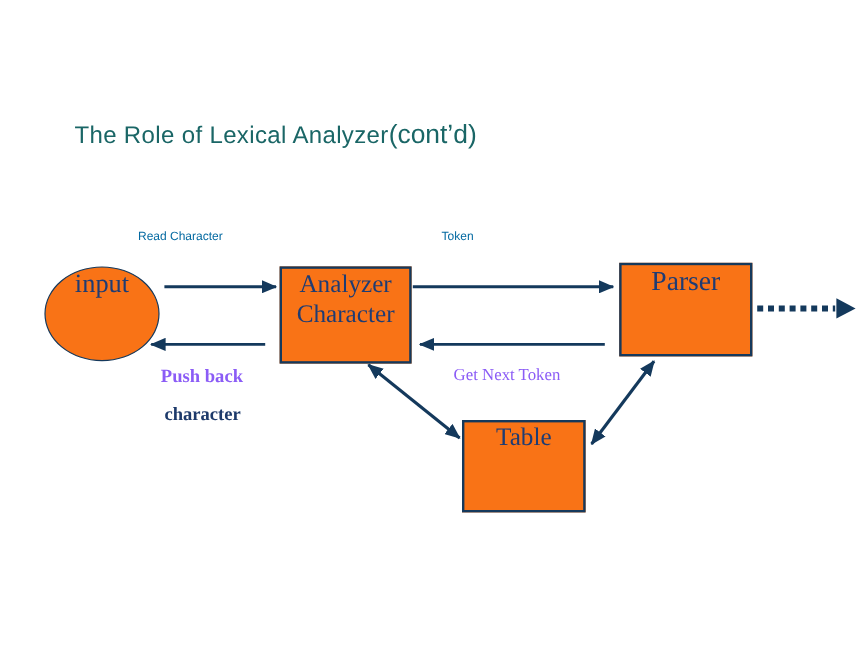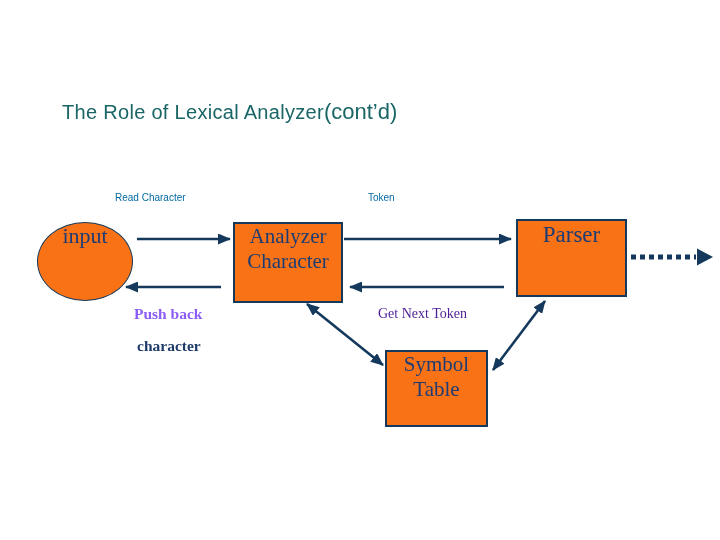--- a/index.html
+++ b/index.html
@@ -19,21 +19,21 @@
     position:absolute;font-size:10px;color:#0369a1;white-space:nowrap;
   }
   .lbl-read{left:115px;top:192px;}
   .lbl-token{left:368px;top:192px;}
   
   .serif-label{
     position:absolute;font-family:"Liberation Serif",serif;white-space:nowrap;
   }
   .lbl-pushback1{left:134px;top:305px;font-size:15.5px;font-weight:bold;color:#8b5cf6;}
   .lbl-pushback2{left:137px;top:337px;font-size:15.5px;font-weight:bold;color:#1d3a6b;}
-  .lbl-getnext{left:378px;top:306px;font-size:14px;color:#4c1d95;}
+  .lbl-getnext{left:378px;top:306px;font-size:14px;color:#8b5cf6;}
   
   .node{
     position:absolute;display:flex;flex-direction:column;align-items:center;
     justify-content:flex-start;background:#f97316;border:2px solid #15395c;
     box-sizing:border-box;color:#1e3c74;font-family:"Liberation Serif",serif;
     text-align:center;line-height:1.18;z-index:2;
   }
   .node-input{
     left:37px;top:222px;width:96px;height:79px;border-radius:50%;
     border-width:1.5px;font-size:22px;
@@ -80,21 +80,20 @@
   <div class="node node-la">
     <span>Analyzer</span>
     <span>Character</span>
   </div>
 
   <div class="node node-parser">
     <span>Parser</span>
   </div>
 
   <div class="node node-st">
-    <span>Symbol</span>
     <span>Table</span>
   </div>
 
   <div class="serif-label lbl-pushback1">Push back</div>
   <div class="serif-label lbl-pushback2">character</div>
   <div class="serif-label lbl-getnext">Get Next Token</div>
 
 </div>
 
 </body></html>

